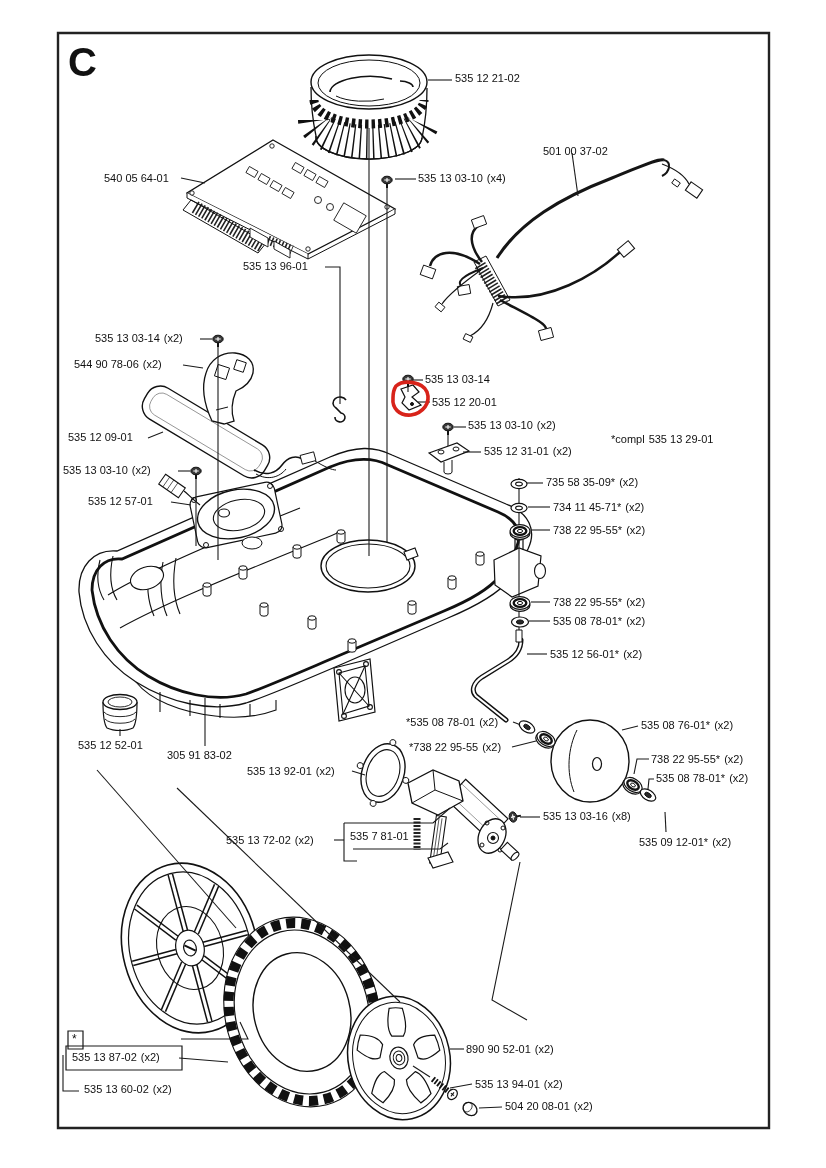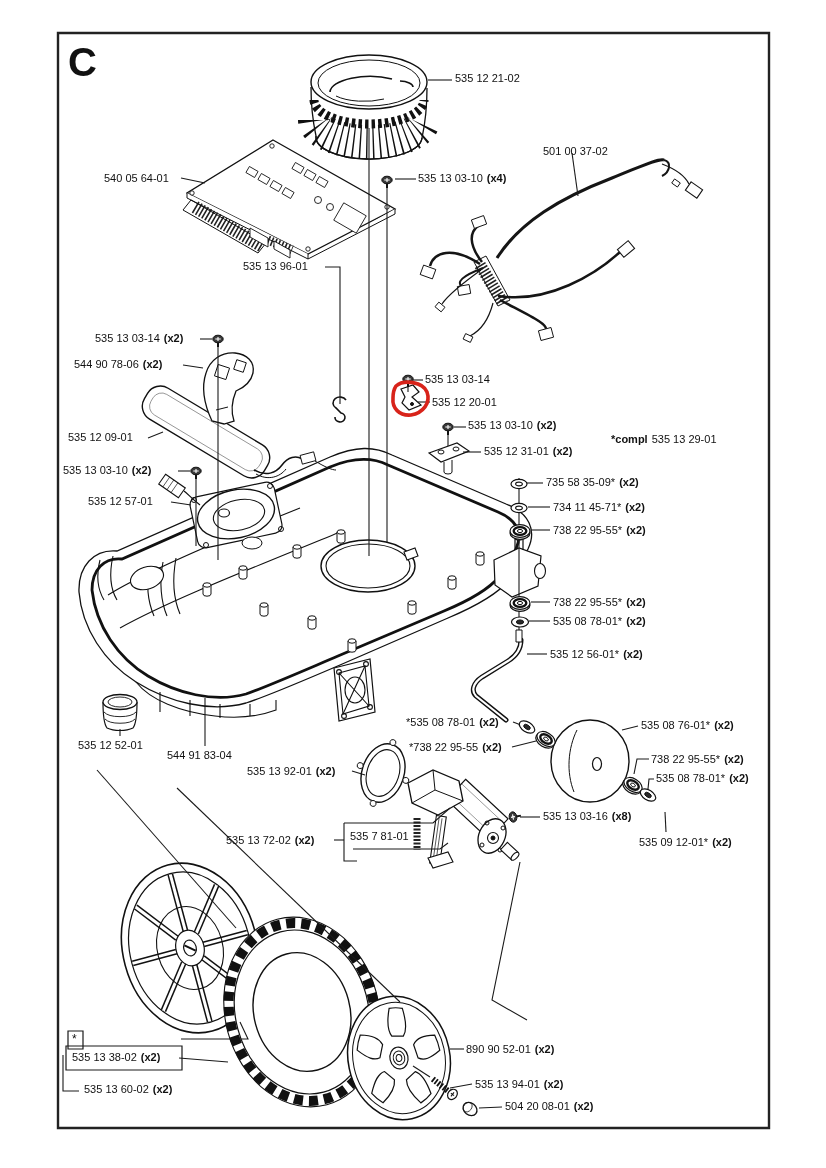--- a/index.html
+++ b/index.html
@@ -1,20 +1,20 @@
 <!DOCTYPE html>
 <html><head>
 <meta charset="utf-8">
 <style>
   html,body{margin:0;padding:0;background:#fff;}
   #page{position:relative;width:826px;height:1168px;background:#fff;overflow:hidden;
         font-family:"Liberation Sans",sans-serif;color:#111;}
   #art{position:absolute;left:0;top:0;}
   .lbl{position:absolute;font-size:11px;line-height:15px;white-space:nowrap;color:#111;}
-  .lbl b{font-weight:700;margin-left:4px;}
+  .lbl b{font-weight:400;margin-left:4px;}
   .lbl b.pre{margin-left:4px;margin-right:4px;}
   #letterC{position:absolute;left:68px;top:40px;font-size:40px;font-weight:700;}
   svg *{vector-effect:non-scaling-stroke;}
 </style>
 </head>
 <body>
 
 <div id="page">
 
 <svg id="art" width="826" height="1168" viewBox="0 0 826 1168">
@@ -421,24 +421,24 @@
   <div class="lbl" style="left:553px;top:614px"><span>535 08 78-01*</span><b>(x2)</b></div>
   <div class="lbl" style="left:550px;top:647px"><span>535 12 56-01*</span><b>(x2)</b></div>
   <div class="lbl" style="left:406px;top:715px"><span>*535 08 78-01</span><b>(x2)</b></div>
   <div class="lbl" style="left:409px;top:740px"><span>*738 22 95-55</span><b>(x2)</b></div>
   <div class="lbl" style="left:641px;top:718px"><span>535 08 76-01*</span><b>(x2)</b></div>
   <div class="lbl" style="left:651px;top:752px"><span>738 22 95-55*</span><b>(x2)</b></div>
   <div class="lbl" style="left:656px;top:771px"><span>535 08 78-01*</span><b>(x2)</b></div>
   <div class="lbl" style="left:543px;top:809px"><span>535 13 03-16</span><b>(x8)</b></div>
   <div class="lbl" style="left:639px;top:835px"><span>535 09 12-01*</span><b>(x2)</b></div>
   <div class="lbl" style="left:78px;top:738px"><span>535 12 52-01</span><b></b></div>
-  <div class="lbl" style="left:167px;top:748px"><span>544 91 83-04</span><b></b></div>
+  <div class="lbl" style="left:167px;top:748px"><span>305 91 83-02</span><b></b></div>
   <div class="lbl" style="left:247px;top:764px"><span>535 13 92-01</span><b>(x2)</b></div>
   <div class="lbl" style="left:226px;top:833px"><span>535 13 72-02</span><b>(x2)</b></div>
   <div class="lbl" style="left:350px;top:829px"><span>535 7 81-01</span><b></b></div>
   <div class="lbl" style="left:466px;top:1042px"><span>890 90 52-01</span><b>(x2)</b></div>
   <div class="lbl" style="left:475px;top:1077px"><span>535 13 94-01</span><b>(x2)</b></div>
   <div class="lbl" style="left:505px;top:1099px"><span>504 20 08-01</span><b>(x2)</b></div>
   <div class="lbl" style="left:72px;top:1032px;font-size:12px"><span>*</span></div>
-  <div class="lbl" style="left:72px;top:1050px"><span>535 13 38-02</span><b>(x2)</b></div>
+  <div class="lbl" style="left:72px;top:1050px"><span>535 13 87-02</span><b>(x2)</b></div>
   <div class="lbl" style="left:84px;top:1082px"><span>535 13 60-02</span><b>(x2)</b></div>
 
 </div>
 
 </body></html>

